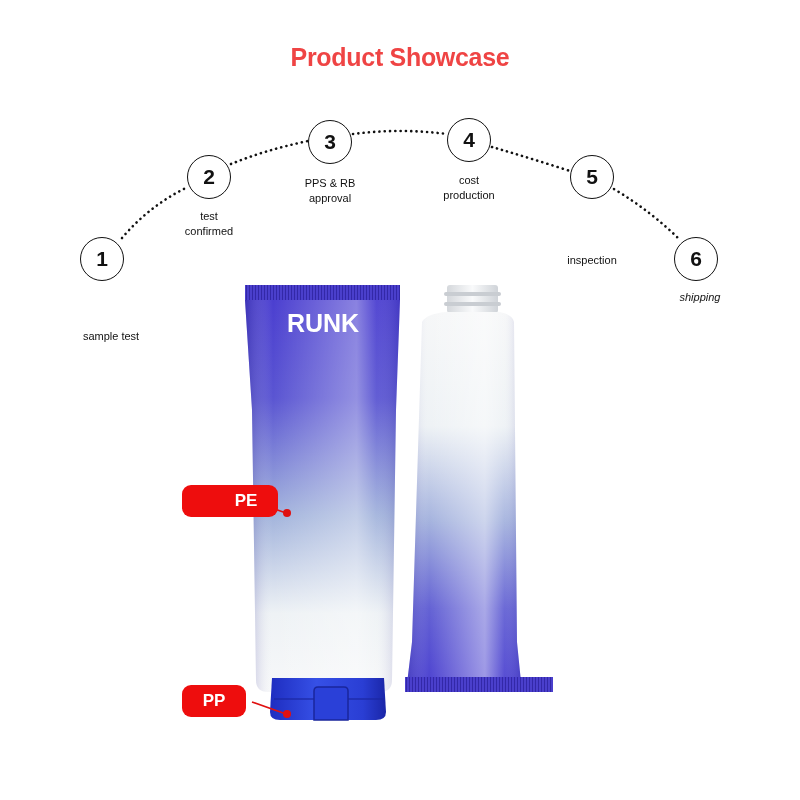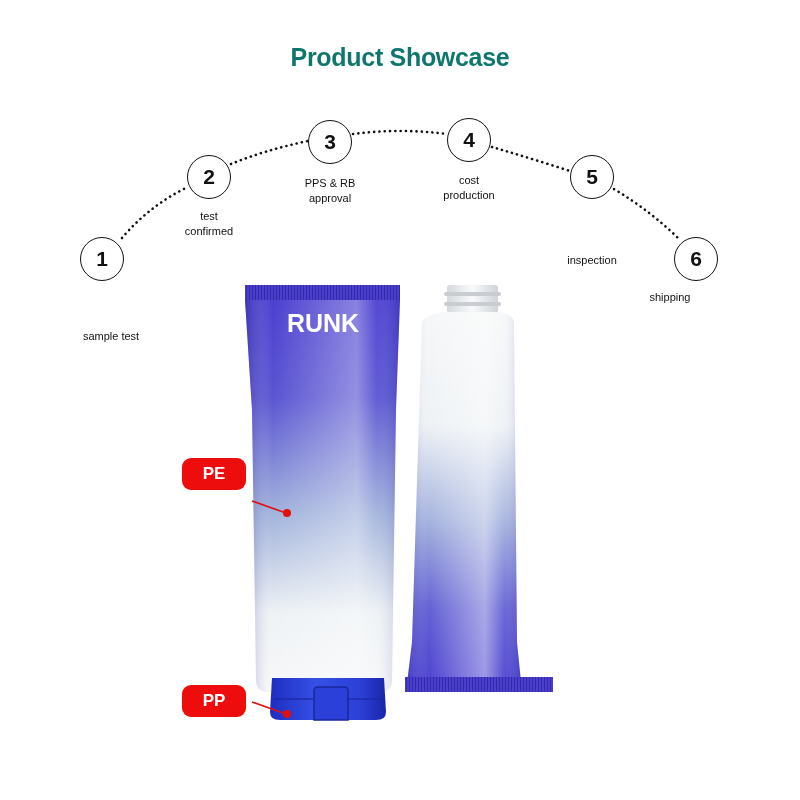--- a/index.html
+++ b/index.html
@@ -1,17 +1,17 @@
 <!DOCTYPE html>
 <html><head>
 <meta charset="utf-8">
 <style>
   html, body { margin: 0; padding: 0; background: #ffffff; }
   body { width: 800px; height: 800px; position: relative; overflow: hidden; font-family: "Liberation Sans", sans-serif; }
-  .title { position: absolute; top: 43px; left: 0; width: 800px; text-align: center; font-size: 25px; font-weight: bold; color: #0f766e; letter-spacing: -0.3px; }
+  .title { position: absolute; top: 43px; left: 0; width: 800px; text-align: center; font-size: 25px; font-weight: bold; color: #ef4444; letter-spacing: -0.3px; }
   .arc { position: absolute; left: 0; top: 0; }
   .step { position: absolute; width: 44px; height: 44px; border: 1.6px solid #111; border-radius: 50%; background: #fff; box-sizing: border-box; display: flex; align-items: center; justify-content: center; font-size: 21px; font-weight: bold; color: #111; }
   .step-label { position: absolute; width: 120px; text-align: center; font-size: 11px; color: #111; line-height: 15px; }
   .tube { position: absolute; }
   .tag { position: absolute; width: 64px; height: 32px; border-radius: 9px; background: #ee0d0d; color: #fff; font-weight: bold; font-size: 17px; display: flex; align-items: center; justify-content: center; }
   .leader { position: absolute; left: 0; top: 0; }
   .brand { font-family: "Liberation Sans", sans-serif; font-weight: bold; }
 </style>
 </head>
 <body>
@@ -58,21 +58,21 @@
   </div>
 
 <div class="step" style="left:570px;top:155px;">
     <span>5</span>
   </div>
 <div class="step-label" style="left:532px;top:209px;margin-top:44px;"><span>inspection</span></div>
 
 <div class="step" style="left:674px;top:237px;">
     <span>6</span>
   </div>
-<div class="step-label" style="left:610px;top:290px;"><span>shipping</span></div>
+<div class="step-label" style="left:640px;top:290px;font-style:italic;"><span>shipping</span></div>
 
 <svg class="tube" style="left:240px;top:280px;" width="170" height="450" viewBox="0 0 170 450">
   <defs>
     <linearGradient id="bodyV" x1="0" y1="0" x2="0" y2="1">
       <stop offset="0" stop-color="#4b3fd0"></stop>
       <stop offset="0.25" stop-color="#5a55d2"></stop>
       <stop offset="0.55" stop-color="#a3b4dc"></stop>
       <stop offset="0.8" stop-color="#eef2f5"></stop>
       <stop offset="1" stop-color="#f7f8f9"></stop>
     </linearGradient>
@@ -148,18 +148,18 @@
   <text x="0" y="0" text-anchor="middle" font-size="25" fill="#ffffff" font-family="Liberation Sans, sans-serif" font-weight="bold" transform="translate(79 412) rotate(180)">RUNK</text>
 </svg>
 
 <svg class="leader" width="800" height="800">
   <line x1="252" y1="501" x2="286" y2="513" stroke="#e01010" stroke-width="1.6"></line>
   <circle cx="287" cy="513" r="4" fill="#e01010"></circle>
   <line x1="252" y1="702" x2="286" y2="714" stroke="#e01010" stroke-width="1.6"></line>
   <circle cx="287" cy="714" r="4" fill="#e01010"></circle>
 </svg>
 
-<div class="tag" style="left:182px;top:458px;">
+<div class="tag" style="left:182px;top:485px;padding-left:32px;">
     <span>PE</span>
   </div>
 <div class="tag" style="left:182px;top:685px;">
     <span>PP</span>
   </div>
 
 </body></html>

